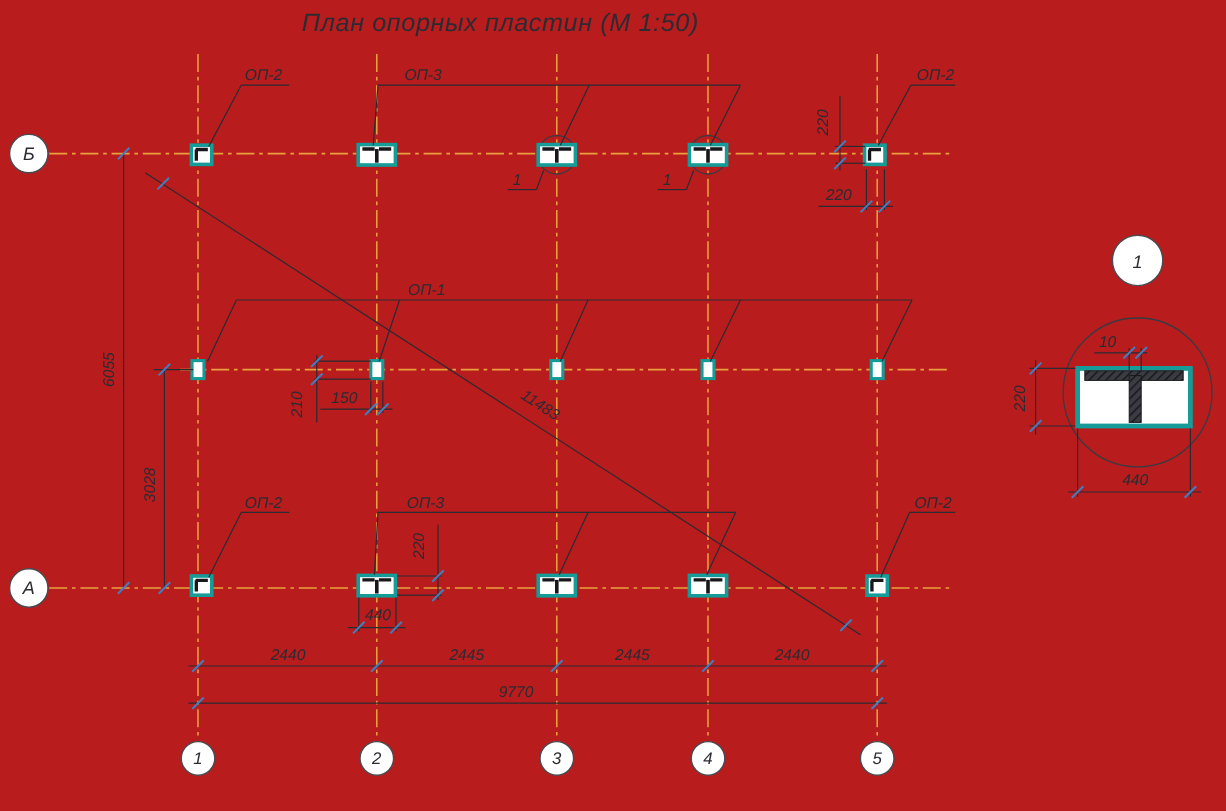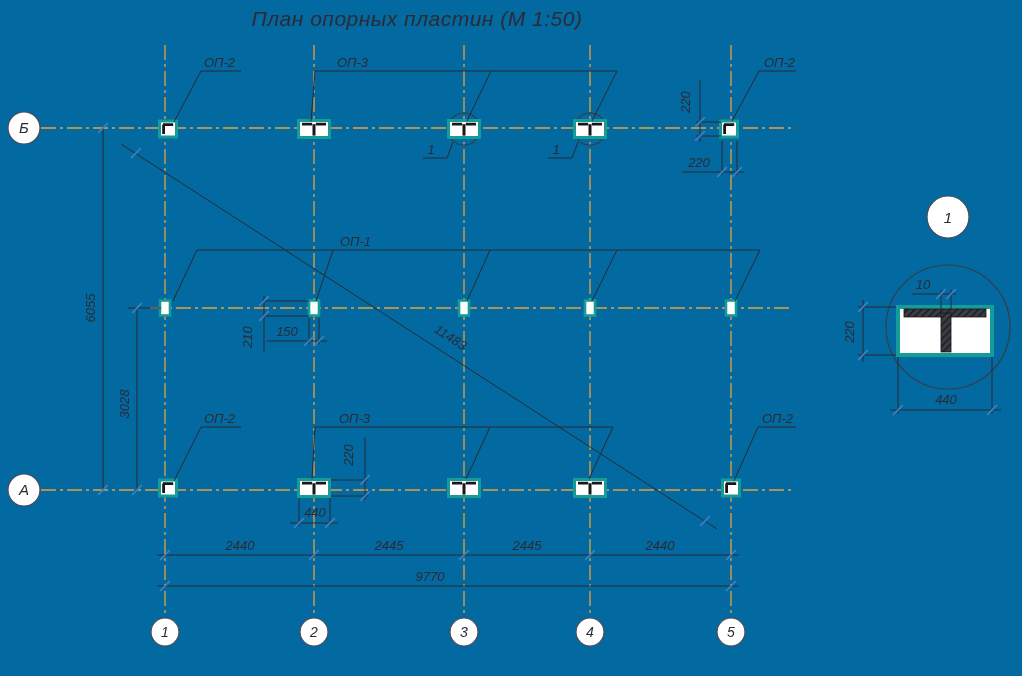--- a/index.html
+++ b/index.html
@@ -1,16 +1,16 @@
 <!DOCTYPE html>
 <html><head>
 <meta charset="utf-8">
 <style>
   html,body{margin:0;padding:0;background:#ffffff;}
-  .canvas-wrap{width:1022px;height:676px;background:#0369a1;position:relative;overflow:hidden;}
+  .canvas-wrap{width:1022px;height:676px;background:#b91c1c;position:relative;overflow:hidden;}
   svg text{font-family:"Liberation Sans","DejaVu Sans",sans-serif;font-style:italic;fill:#2b2b33;}
   .t-title{font-size:21px;letter-spacing:.5px;}
   .t-dim{font-size:13px;}
   .t-axis{font-size:15px;}
   .t-col{font-size:14px;}
   .ln{stroke:#2a2a32;stroke-width:1;fill:none;}
   .orange{stroke:#e8a13c;stroke-width:1.3;fill:none;stroke-dasharray:15 4 3 4;}
   .bubble{stroke:#4a4a52;stroke-width:1.2;fill:#fff;}
   .detail-ring{stroke:#3a3a42;stroke-width:1.1;fill:none;}
 </style>

